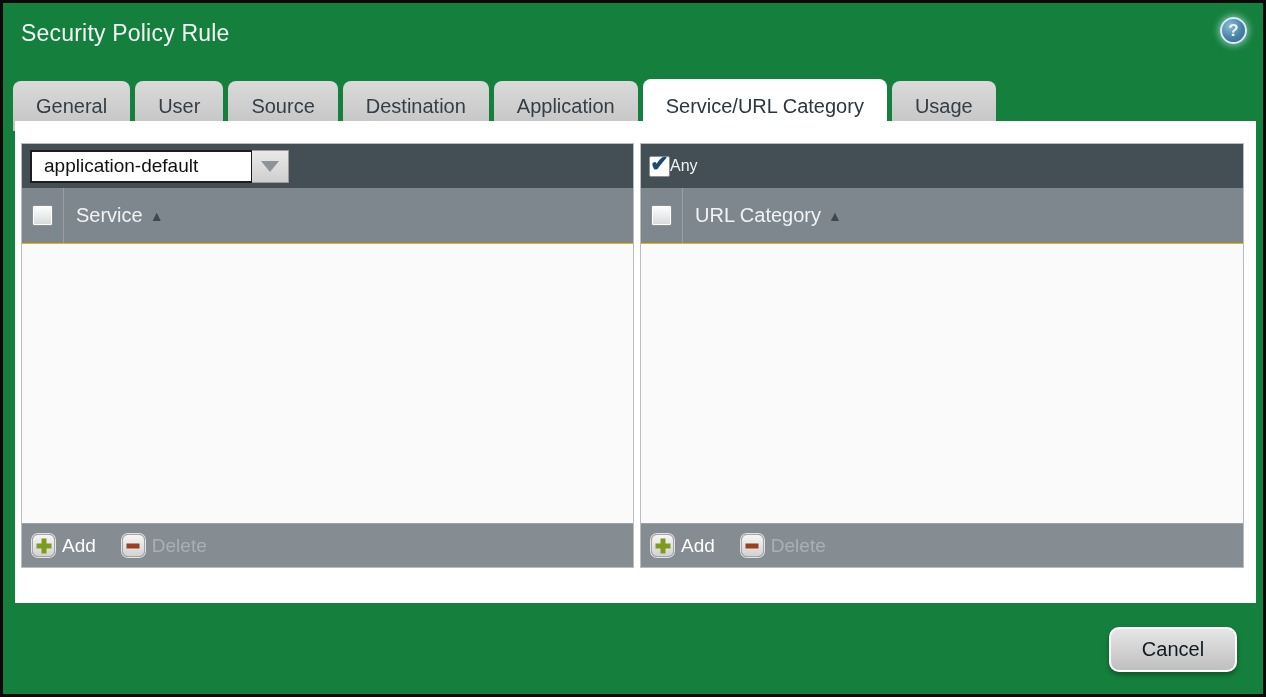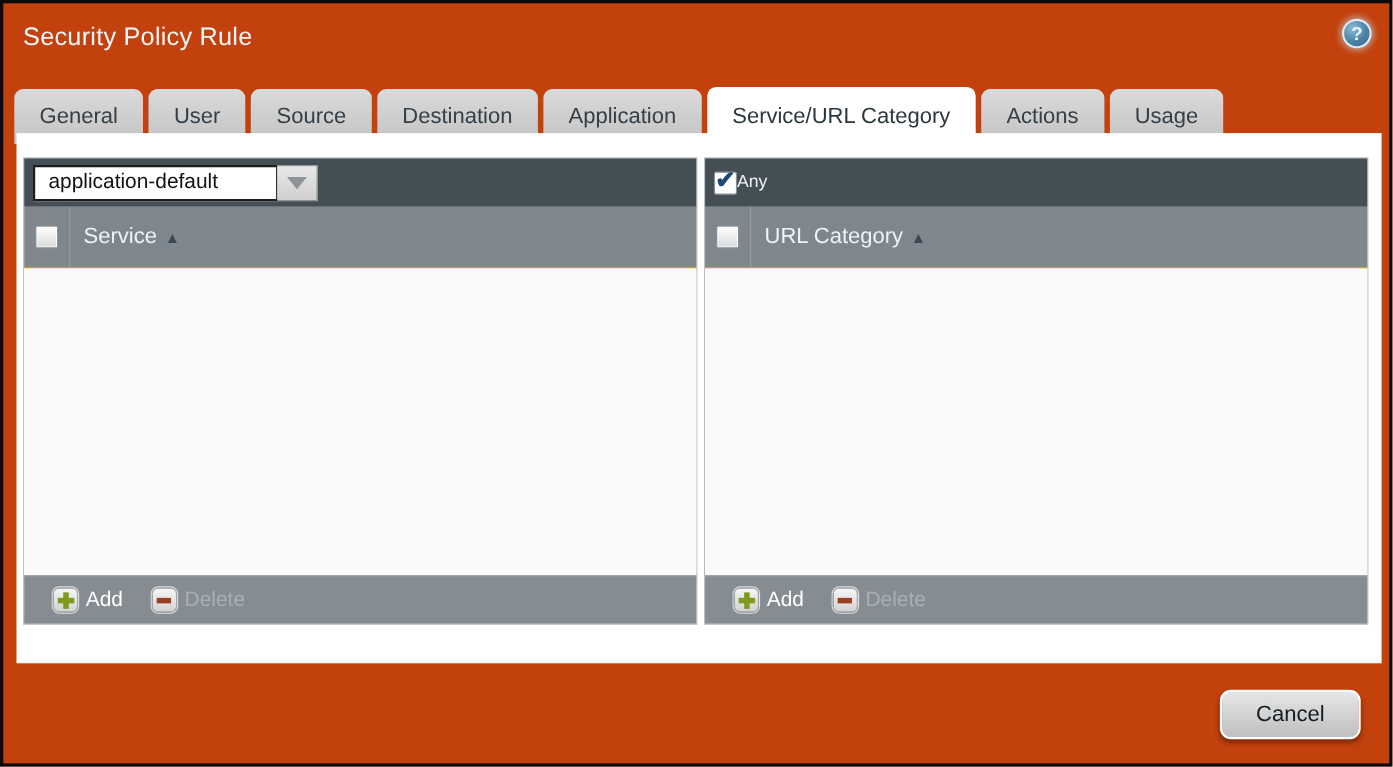--- a/index.html
+++ b/index.html
@@ -1,20 +1,20 @@
 <!DOCTYPE html>
 <html><head>
 <meta charset="utf-8">
 <style>
   * { margin:0; padding:0; box-sizing:border-box; }
   html,body { width:1266px; height:697px; font-family:"Liberation Sans", sans-serif; }
 
   .screen {
     position:relative; width:1266px; height:697px;
-    background:#c2410c; border:3px solid #0a0a0a; overflow:hidden;
+    background:#15803d; border:3px solid #0a0a0a; overflow:hidden;
   }
 
   
   .titlebar { position:absolute; left:0; top:0; width:100%; height:64px; }
   .title {
     position:absolute; left:18px; top:17px;
     color:#f2f6f8; font-size:23px; font-weight:400; letter-spacing:.2px;
     font-stretch:condensed;
   }
   .help-icon {
@@ -101,21 +101,21 @@
     color:#1d4a72; font-size:22px; font-weight:bold; line-height:1;
     transform:translateY(-2px);
   }
   .col-label { color:#f0f3f5; font-size:20px; margin-left:12px; font-stretch:condensed; }
   .sort-icon { color:#3c4852; font-size:14px; margin-left:7px; }
 
   .panel-body { flex:1 1 auto; background:#fafafa; }
 
   .panel-footer {
     height:44px; background:#858d93; flex:0 0 auto;
-    display:flex; align-items:center; padding-left:26px; gap:26px;
+    display:flex; align-items:center; padding-left:10px; gap:26px;
     border-top:1px solid #9aa0a5;
   }
   .footer-btn { display:flex; align-items:center; gap:7px; cursor:pointer; }
   .footer-btn.disabled { cursor:default; }
   .icon-chip {
     width:23px; height:23px; border-radius:6px;
     background:linear-gradient(#f6f6f6,#d2d2d2);
     border:1px solid #a6a6a6; box-shadow:0 0 0 1px rgba(255,255,255,.75);
     position:relative; flex:0 0 auto;
   }
@@ -153,21 +153,20 @@
     <div class="help-icon">?</div>
   </div>
 
   <div class="tabs">
     <div class="tab">General</div>
     <div class="tab">User</div>
     <div class="tab">Source</div>
     <div class="tab">Destination</div>
     <div class="tab">Application</div>
     <div class="tab active">Service/URL Category</div>
-    <div class="tab">Actions</div>
     <div class="tab">Usage</div>
   </div>
 
   <div class="dialog-body">
 
     <div class="panel left">
       <div class="panel-darkbar">
         <input class="combo-input" type="text" value="application-default" style="">
         <div class="combo-button">
           <div class="dropdown-arrow"></div>

